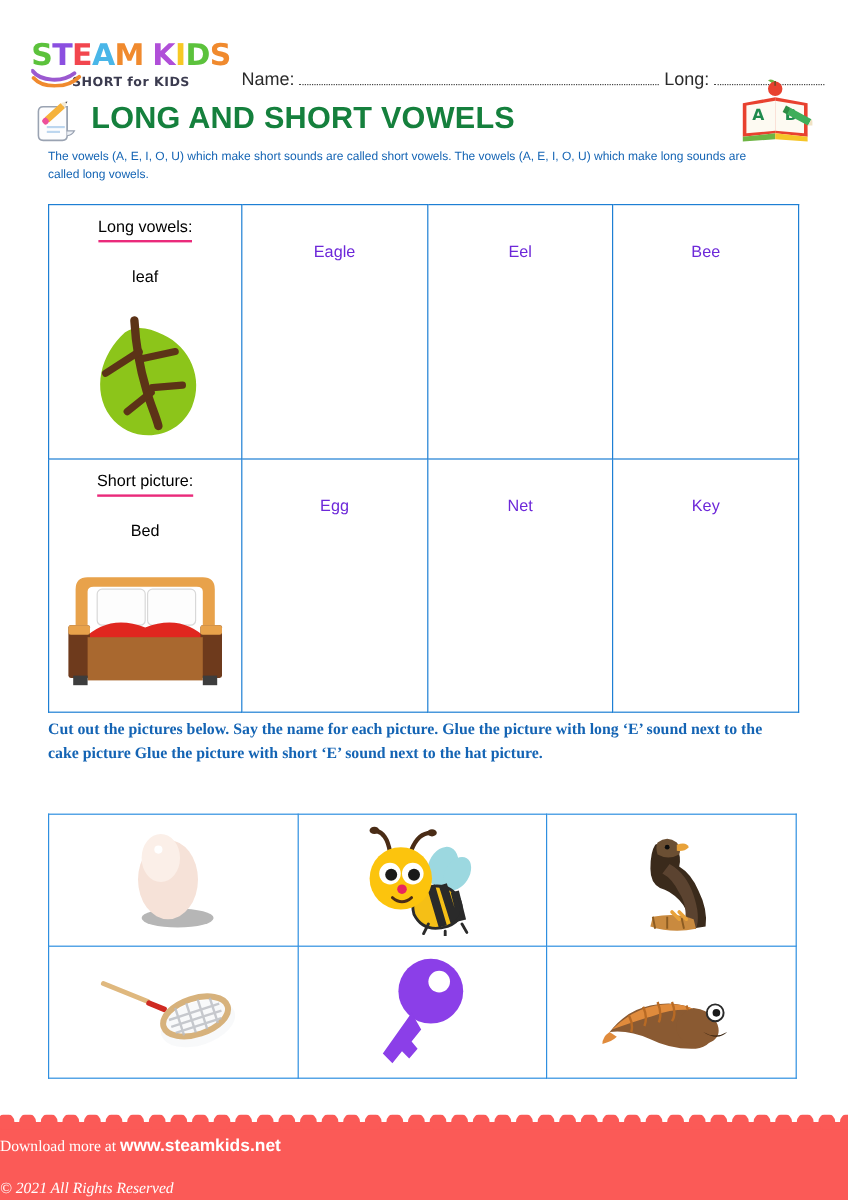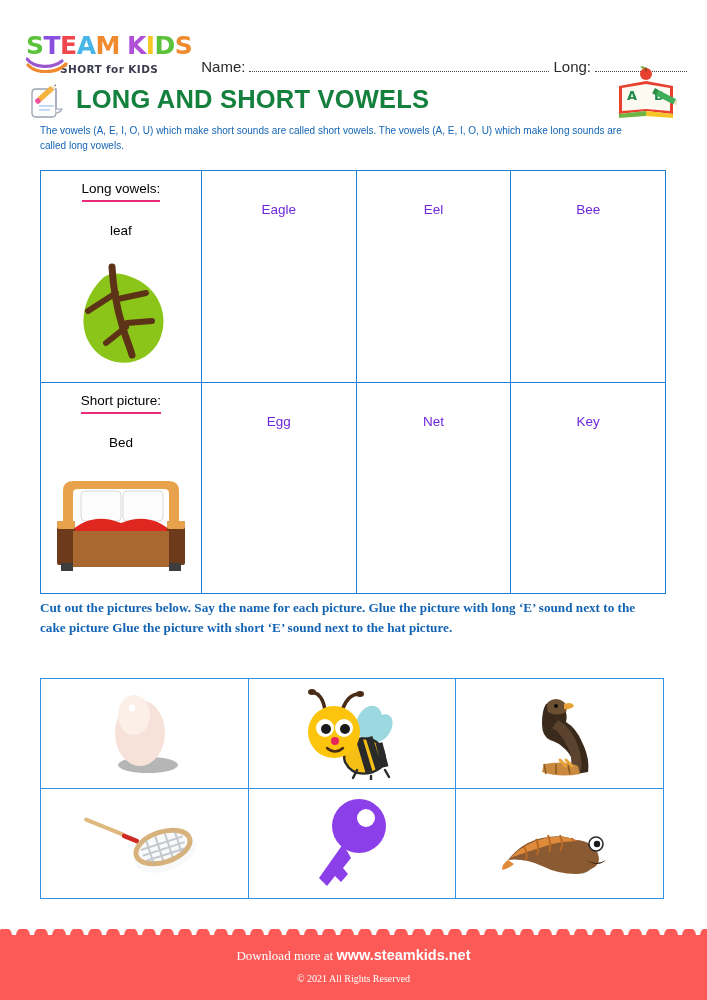--- a/index.html
+++ b/index.html
@@ -216,27 +216,26 @@
   .footer-scallop {
     position: absolute;
     top: -9px; left: 0;
     width: 707px;
     height: 12px;
     display: block;
   }
   .footer-inner {
     position: relative;
     padding-top: 9px;
-    text-align: center;
     color: #ffffff;
     font-family: "Liberation Serif", serif;
   }
   .footer-line1 { font-size: 13px; }
   .footer-line1 b { font-size: 14.5px; font-family: "Liberation Sans", sans-serif; }
-  .footer-line2 { font-size: 10px; margin-top: 9px; }
+  .footer-line2 { font-size: 13px; font-style: italic; margin-top: 19px; }
 </style>
 </head>
 <body>
 
 <div class="page">
 
   <div class="header">
 
     <div class="logo-block">
       <div class="logo-word">

